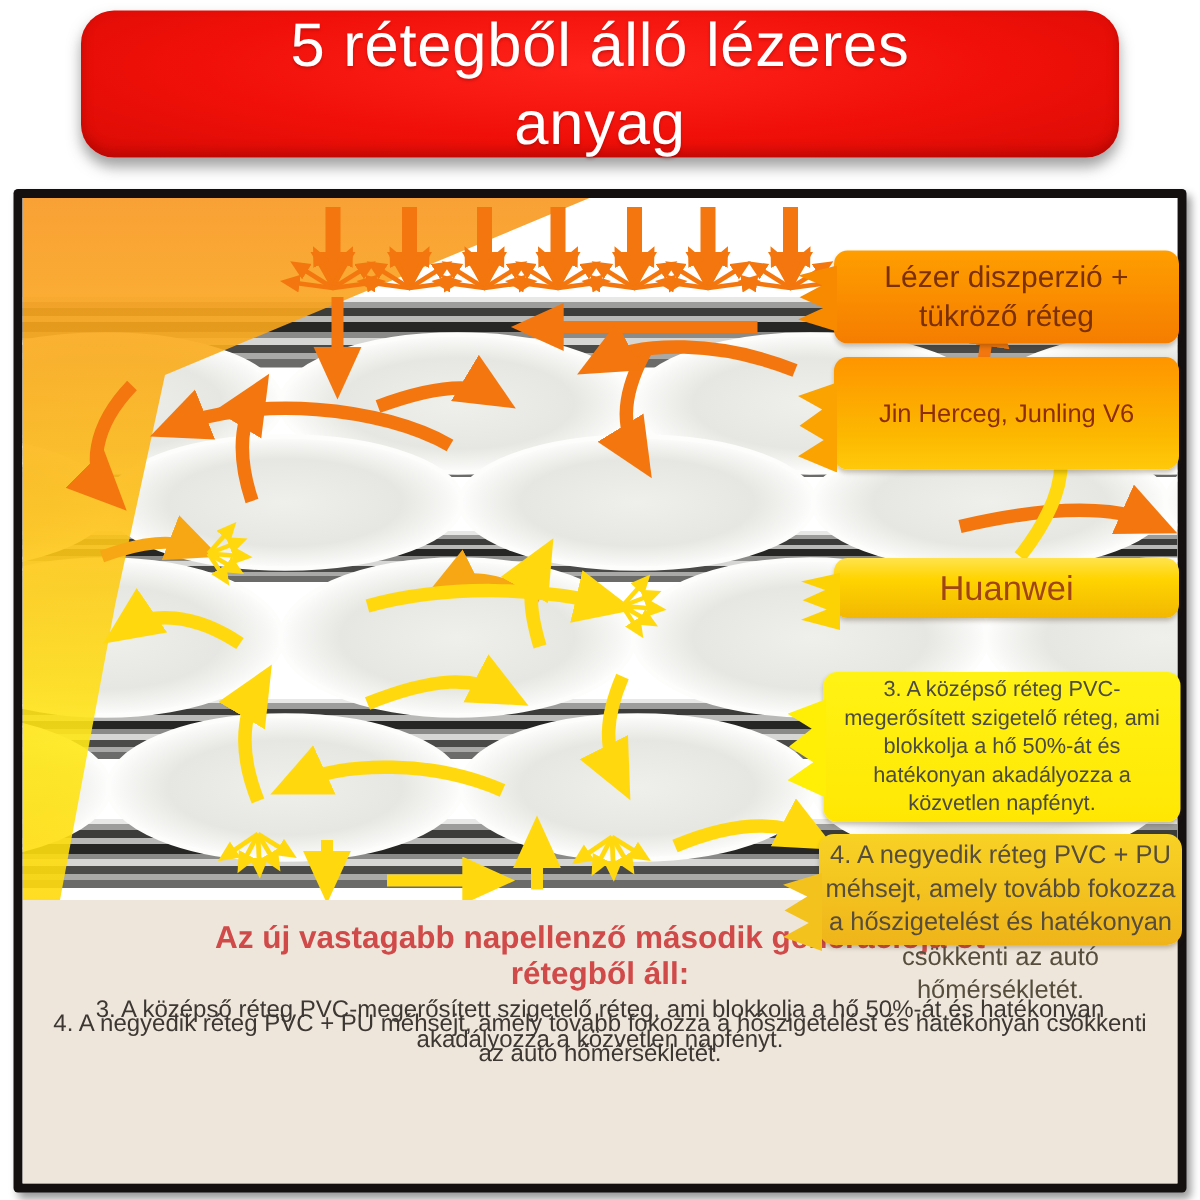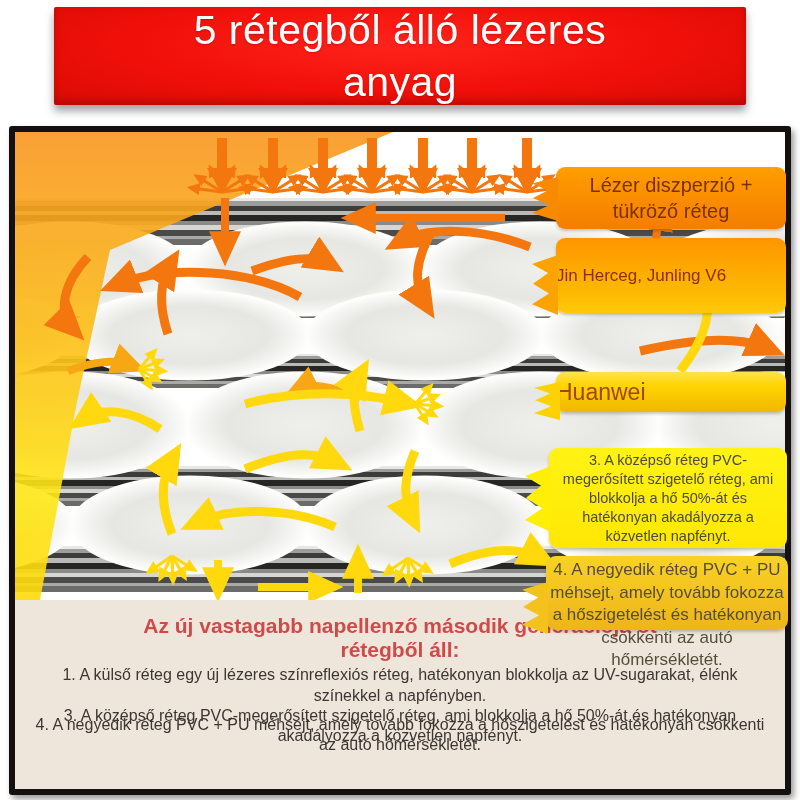--- a/index.html
+++ b/index.html
@@ -3,21 +3,21 @@
 <meta charset="utf-8">
 <style>
   html,body{margin:0;padding:0;}
   body{
     width:800px;height:800px;position:relative;background:#ffffff;
     font-family:"Liberation Sans", sans-serif;overflow:hidden;
   }
   
   .banner{
     position:absolute;left:54px;top:7px;width:692px;height:98px;
-    border-radius:2px;
+    border-radius:22px;
     background:radial-gradient(ellipse at 50% 38%, #ff231c 0%, #f01009 55%, #d90b05 100%);
     box-shadow:0 6px 9px rgba(70,70,70,.5), inset 0 -4px 8px rgba(140,0,0,.45);
     display:flex;align-items:center;justify-content:center;
   }
   .banner-text{
     width:500px;text-align:center;color:#ffffff;font-size:41px;line-height:52px;
     font-weight:400;letter-spacing:.5px;text-shadow:0 1px 2px rgba(120,0,0,.35);
   }
   
   .frame{
@@ -43,21 +43,21 @@
     position:absolute;top:64px;left:15px;width:740px;text-align:center;
     color:#3c3733;font-size:16px;line-height:21px;
   }
   .desc-item{margin:0;}
   .overlap-zone{position:relative;height:62px;}
   .overlap-item3{position:absolute;top:0;left:0;width:100%;line-height:20px;z-index:1;}
   .overlap-item4{position:absolute;top:9px;left:0;width:100%;line-height:20px;z-index:2;}
   
   .callout{
     position:absolute;z-index:6;border-radius:9px;
-    display:flex;align-items:center;justify-content:flex-start;text-align:center;
+    display:flex;align-items:center;justify-content:center;text-align:center;
     box-shadow:0 2px 3px rgba(60,40,0,.25);
   }
   .pt{position:absolute;width:26px;
       clip-path:polygon(100% 0, 0 15%, 62% 30%, 4% 48%, 66% 64%, 0 82%, 100% 100%);}
   .c1{left:556px;top:167px;width:230px;height:62px;
       background:linear-gradient(180deg,#ff9e00,#f57d00);
       color:#7b3000;font-size:20px;line-height:26px;}
   .c1 .pt{left:-24px;top:10px;height:44px;background:#f88a00;}
   .c2{left:556px;top:238px;width:230px;height:75px;
       background:linear-gradient(180deg,#ff9500,#fcb800 70%,#ffc90a);
@@ -245,21 +245,20 @@
         <use href="#burstRightY" x="124" y="237"></use>
         <use href="#burstRightY" x="400" y="272"></use>
       </g>
     </svg>
 
     <div class="beige">
       <div class="desc-heading">
         <span>Az új vastagabb napellenző második generációja öt rétegből áll:</span>
       </div>
       <div class="desc-list">
-        <p class="desc-item">1. A külső réteg egy új lézeres színreflexiós réteg, hatékonyan blokkolja az UV-sugarakat, élénk színekkel a napfényben.</p>
         <div class="overlap-zone">
           <p class="desc-item overlap-item3">3. A középső réteg PVC-megerősített szigetelő réteg, ami blokkolja a hő 50%-át és hatékonyan akadályozza a közvetlen napfényt.</p>
           <p class="desc-item overlap-item4">4. A negyedik réteg PVC + PU méhsejt, amely tovább fokozza a hőszigetelést és hatékonyan csökkenti az autó hőmérsékletét.</p>
         </div>
       </div>
     </div>
 
   </div>
 </div>
 

